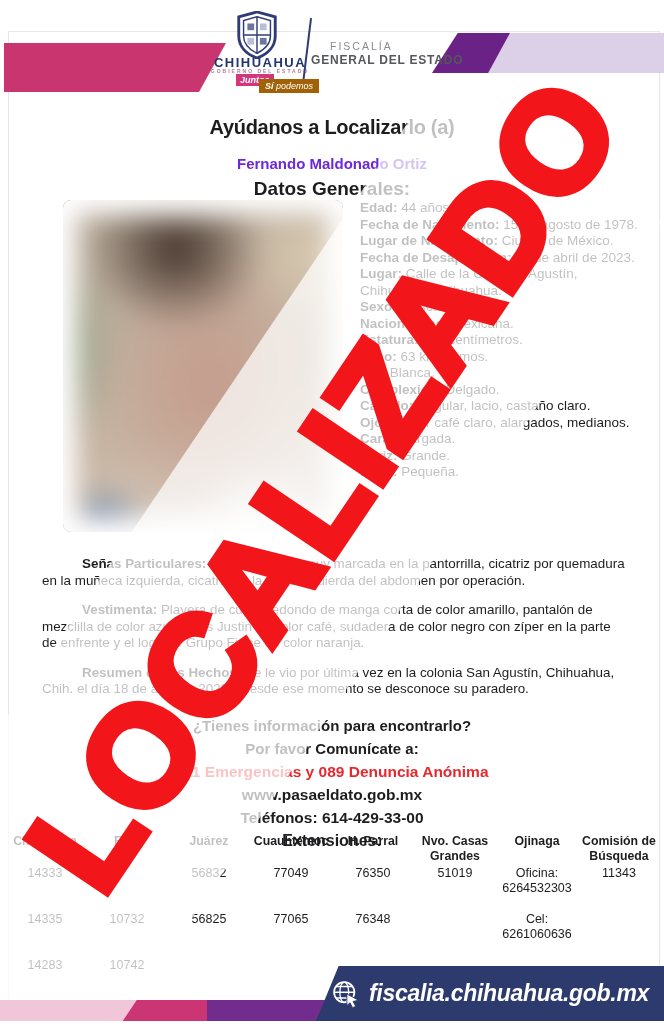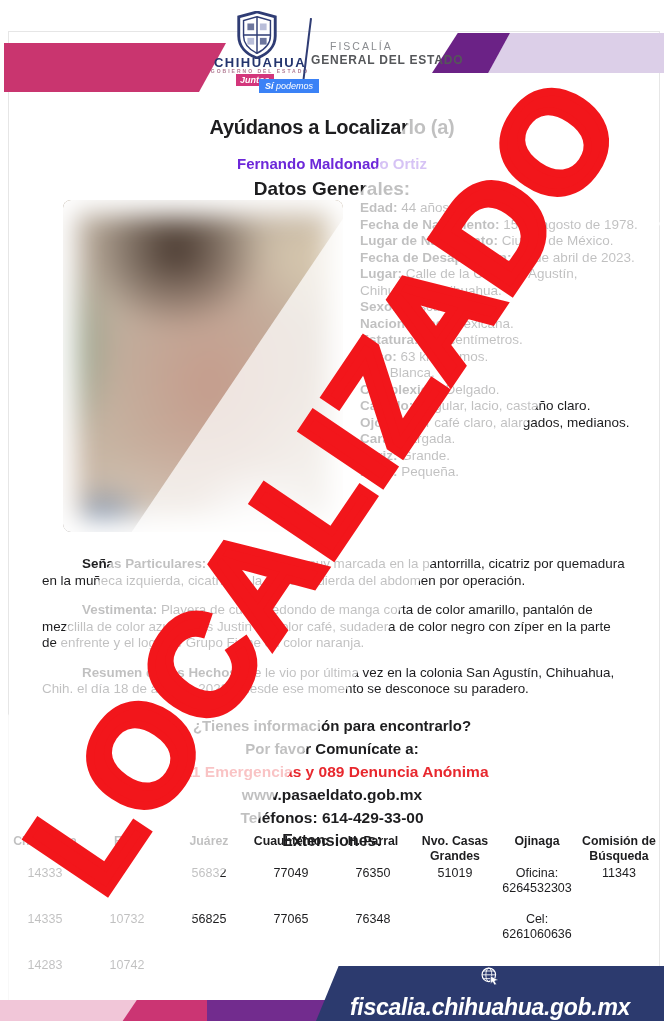--- a/index.html
+++ b/index.html
@@ -14,21 +14,21 @@
                clip-path:polygon(33% 0,100% 0,72% 100%,0 100%);z-index:2;}
   .stripe-lav{position:absolute;left:488px;top:33px;width:176px;height:40px;background:#dccfe8;
                clip-path:polygon(12.5% 0,100% 0,100% 100%,0 100%);z-index:1;}
   .shield{position:absolute;left:231px;top:11px;width:52px;height:48px;z-index:3;}
   .brand-name{position:absolute;left:200px;top:55px;width:120px;text-align:center;font-size:13px;font-weight:800;
               letter-spacing:1.5px;color:#24356e;z-index:3;}
   .brand-gov{position:absolute;left:200px;top:68px;width:120px;text-align:center;font-size:5px;font-weight:700;
              letter-spacing:2px;color:#b07a92;z-index:3;}
   .badge-juntos{position:absolute;left:236px;top:74px;background:#d3367b;color:#fff;font-size:9px;font-weight:800;
                 font-style:italic;padding:1px 4px;z-index:3;}
-  .badge-podemos{position:absolute;left:259px;top:79px;background:#3b82f6;color:#fff;font-size:9px;
+  .badge-podemos{position:absolute;left:259px;top:79px;background:#a16207;color:#fff;font-size:9px;
                  font-style:italic;padding:2px 6px;z-index:4;}
   .badge-podemos b{font-weight:800;}
   .divider{position:absolute;left:306px;top:18px;width:2px;height:66px;background:#2f3c74;transform:rotate(7deg);z-index:3;}
   .agency-1{position:absolute;left:330px;top:40px;font-size:10.5px;letter-spacing:2px;color:#8a8c90;font-weight:500;z-index:3;}
   .agency-2{position:absolute;left:311px;top:53px;font-size:12px;letter-spacing:0.8px;color:#55575a;font-weight:800;z-index:3;}
 
   
   .title-block{position:absolute;left:0;top:100px;width:664px;text-align:center;z-index:5;}
   .t-heading{font-size:20px;font-weight:900;letter-spacing:-0.3px;margin:16px;}
   .t-name{font-size:15px;font-weight:800;color:#6d28d9;margin:0 0 0 0;}
@@ -70,21 +70,21 @@
   .th{font-size:12.3px;font-weight:700;min-height:32px;line-height:15px;}
   .td{font-size:12.5px;height:46px;line-height:15px;word-break:break-word;}
 
   
   .foot-stripe-magenta{position:absolute;left:0;top:1000px;width:207px;height:21px;background:#cb3573;z-index:8;}
   .foot-stripe-purple{position:absolute;left:207px;top:1000px;width:138px;height:21px;background:#722c8e;z-index:8;}
   .teal-accent{position:absolute;left:644px;top:968px;width:20px;height:28px;background:#156570;
                clip-path:polygon(100% 0,100% 100%,0 55%);z-index:9;}
   .foot-bar{position:absolute;left:316px;top:966px;width:348px;height:55px;background:#2c3a6e;
             clip-path:polygon(6.5% 0,100% 0,100% 100%,0 100%);display:flex;align-items:center;
-            justify-content:center;gap:8px;z-index:10;flex-direction:column;}
+            justify-content:center;gap:8px;z-index:10;}
   .foot-web{color:#fff;font-size:23px;font-weight:800;font-style:italic;letter-spacing:-0.3px;}
 
   
   .band{position:absolute;left:-268px;top:451px;width:1050px;height:266px;background:rgba(255,255,255,0.72);
         transform:rotate(-56deg);display:flex;align-items:center;justify-content:center;z-index:40;}
   .band span{transform:translateX(120px);font-size:140px;font-weight:900;color:#f2161b;white-space:nowrap;
         letter-spacing:2px;-webkit-text-stroke:8px #f2161b;
         text-shadow:2px 0 #f2161b,-2px 0 #f2161b,0 2px #f2161b,0 -2px #f2161b,2px 2px #f2161b,-2px -2px #f2161b;}
 </style>
 </head>

